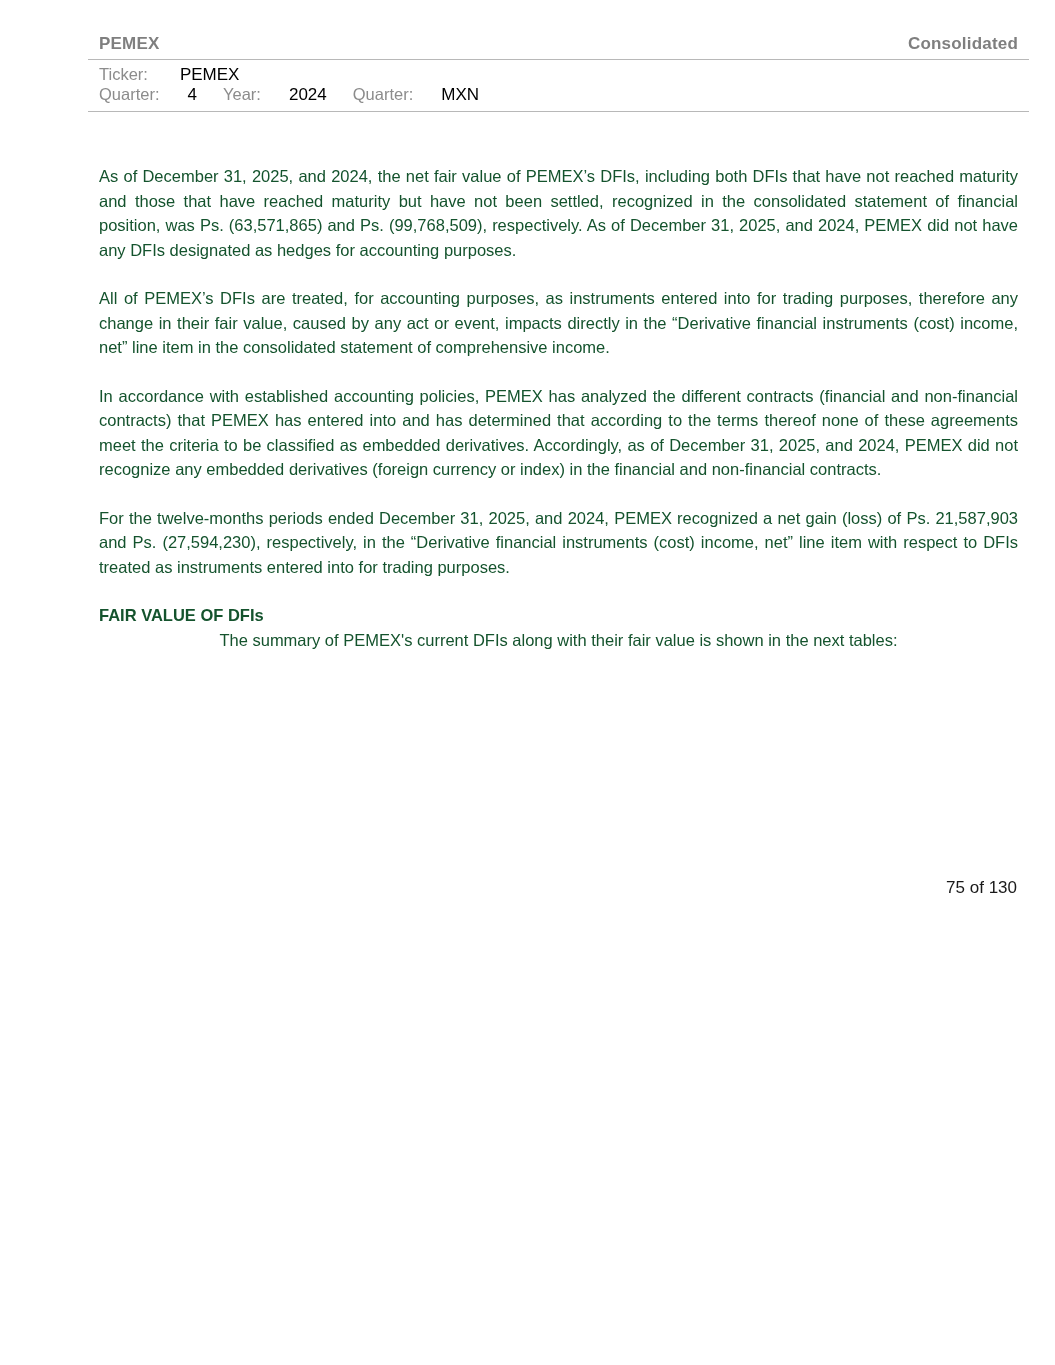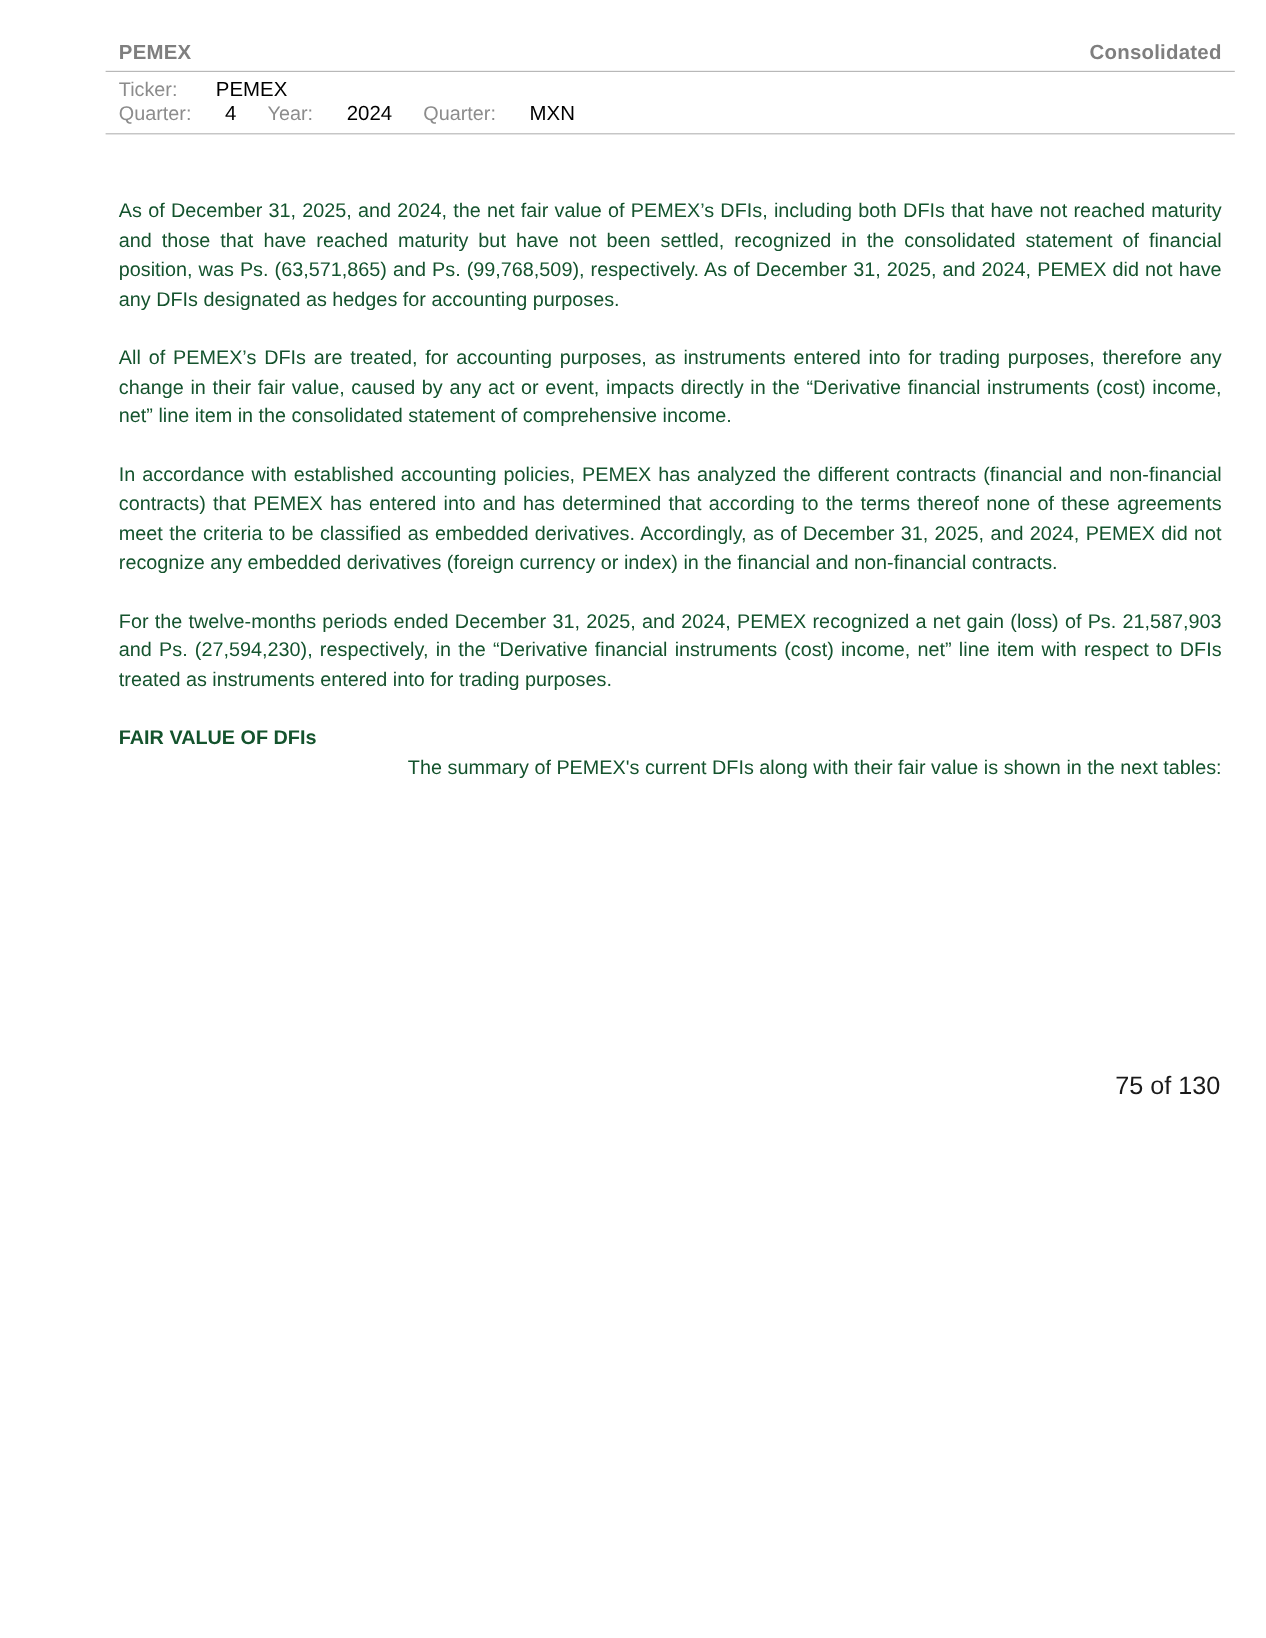--- a/index.html
+++ b/index.html
@@ -84,29 +84,29 @@
   }
   .section-heading {
     font-weight: bold;
     font-size: 16.5px;
     line-height: 24.5px;
     margin: 0;
     text-align: left;
   }
   .section-intro {
     margin: 0;
-    text-align: right;
+    text-align: center;
   }
 
   
   .doc-footer {
     position: absolute;
     right: 69px;
-    bottom: 43px;
-    font-size: 21px;
+    bottom: 63px;
+    font-size: 17px;
     color: #1a1a1a;
   }
 </style>
 </head>
 <body>
 
 <div class="page">
 
   <div class="doc-header">
     <div class="hdr-row1">

